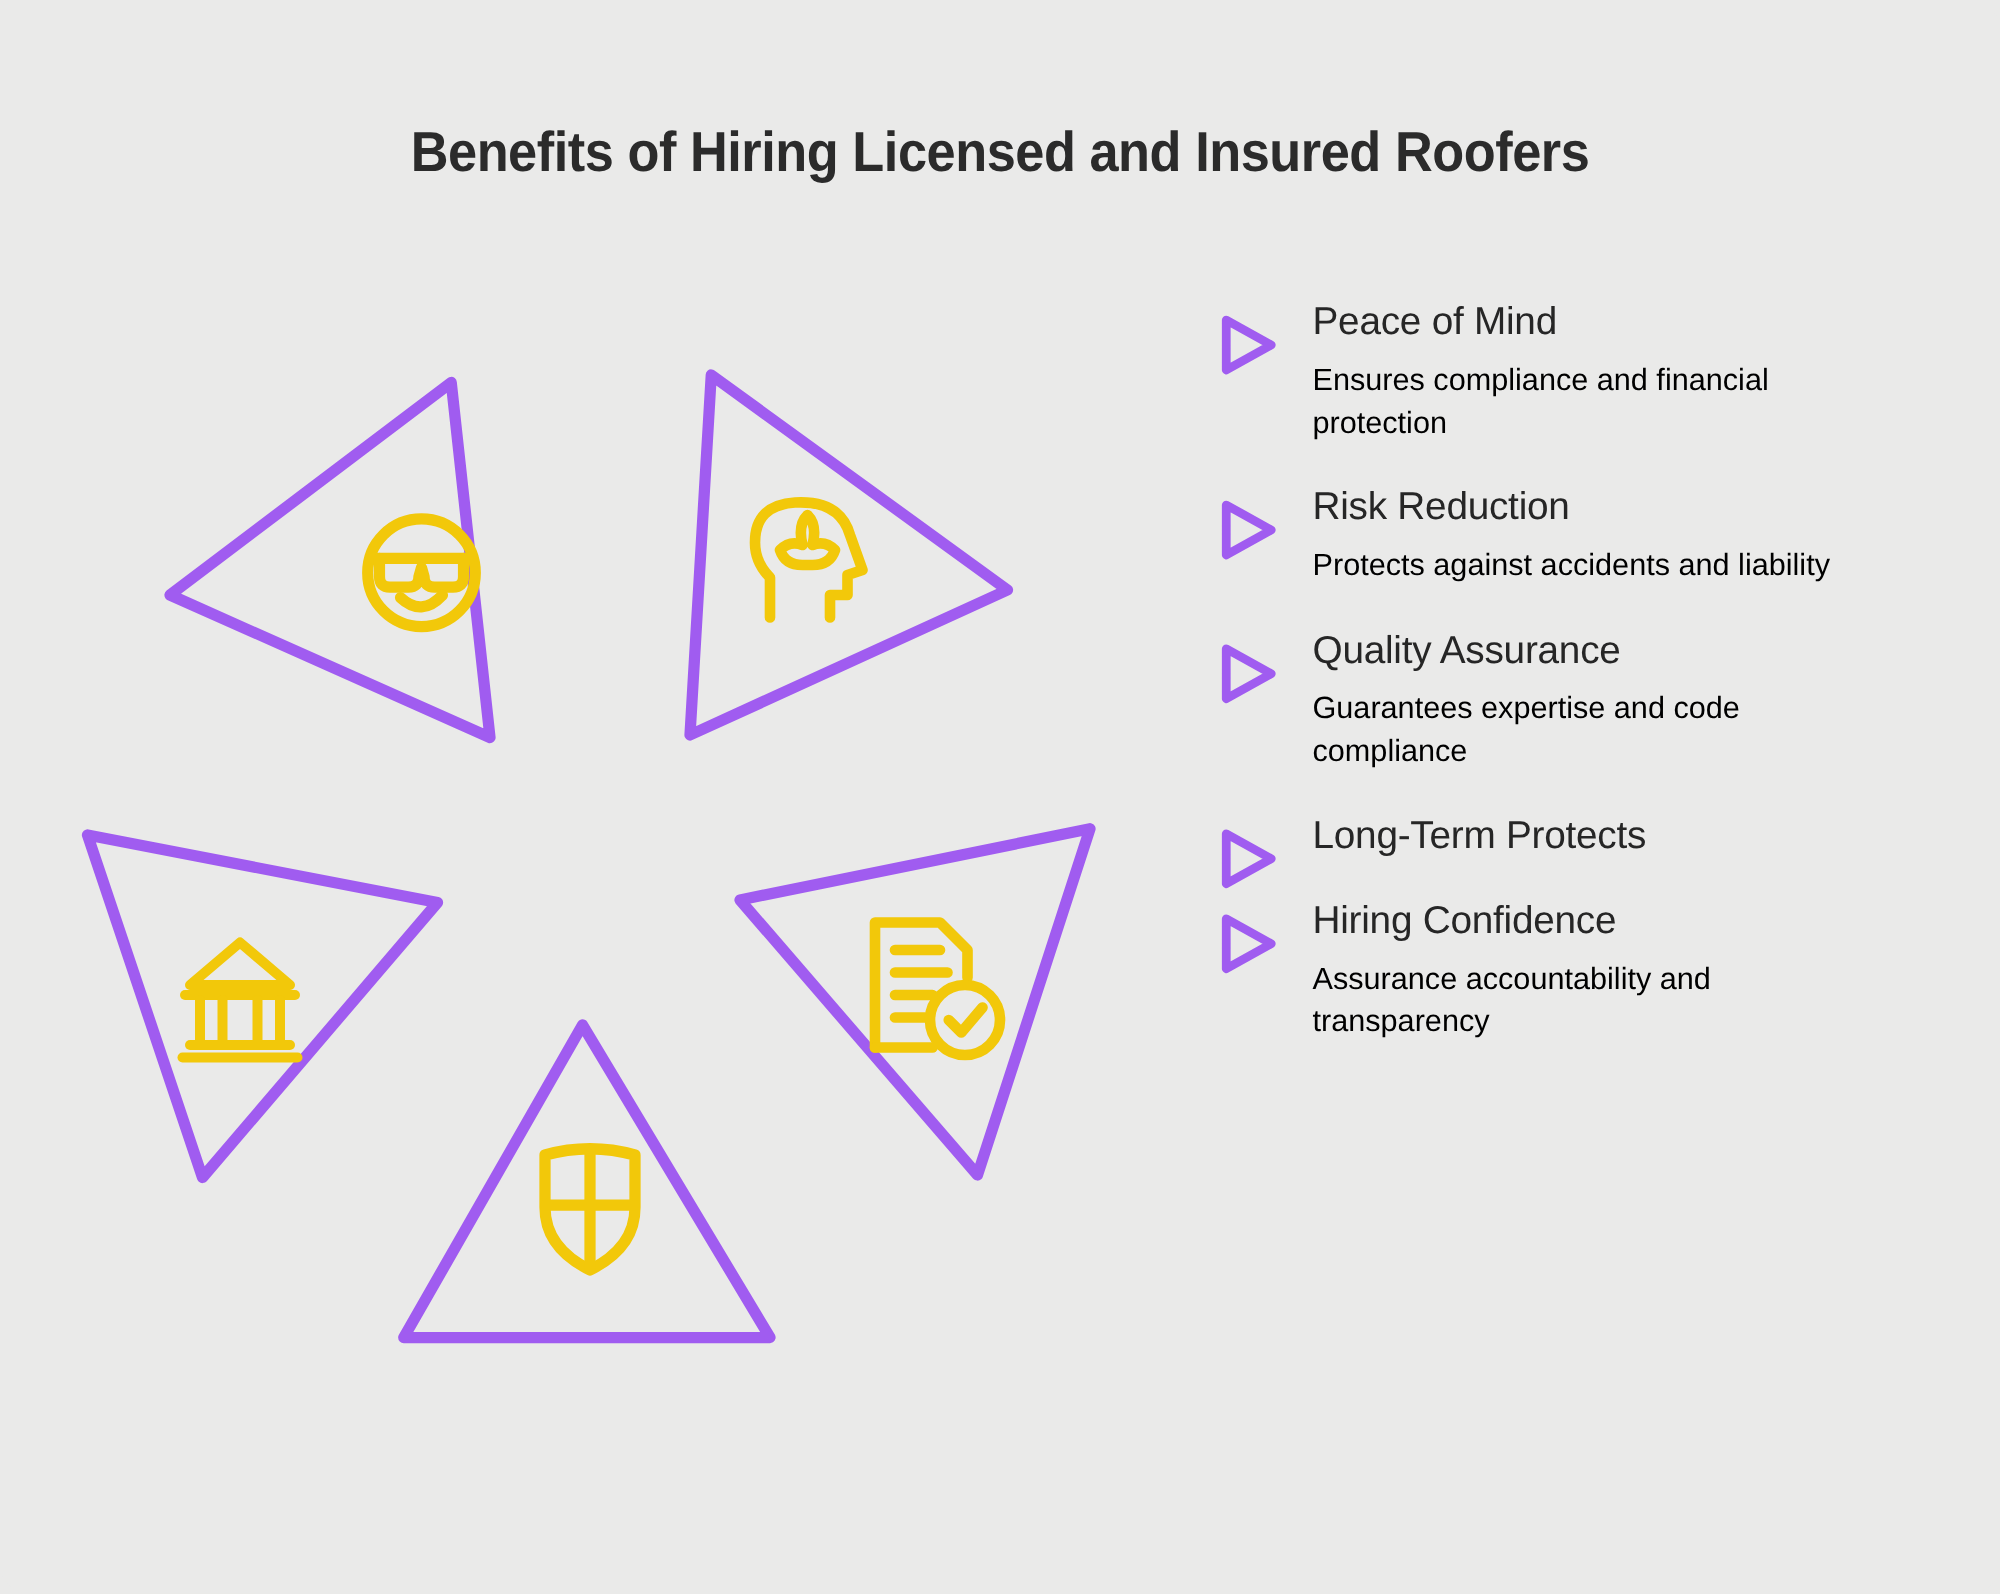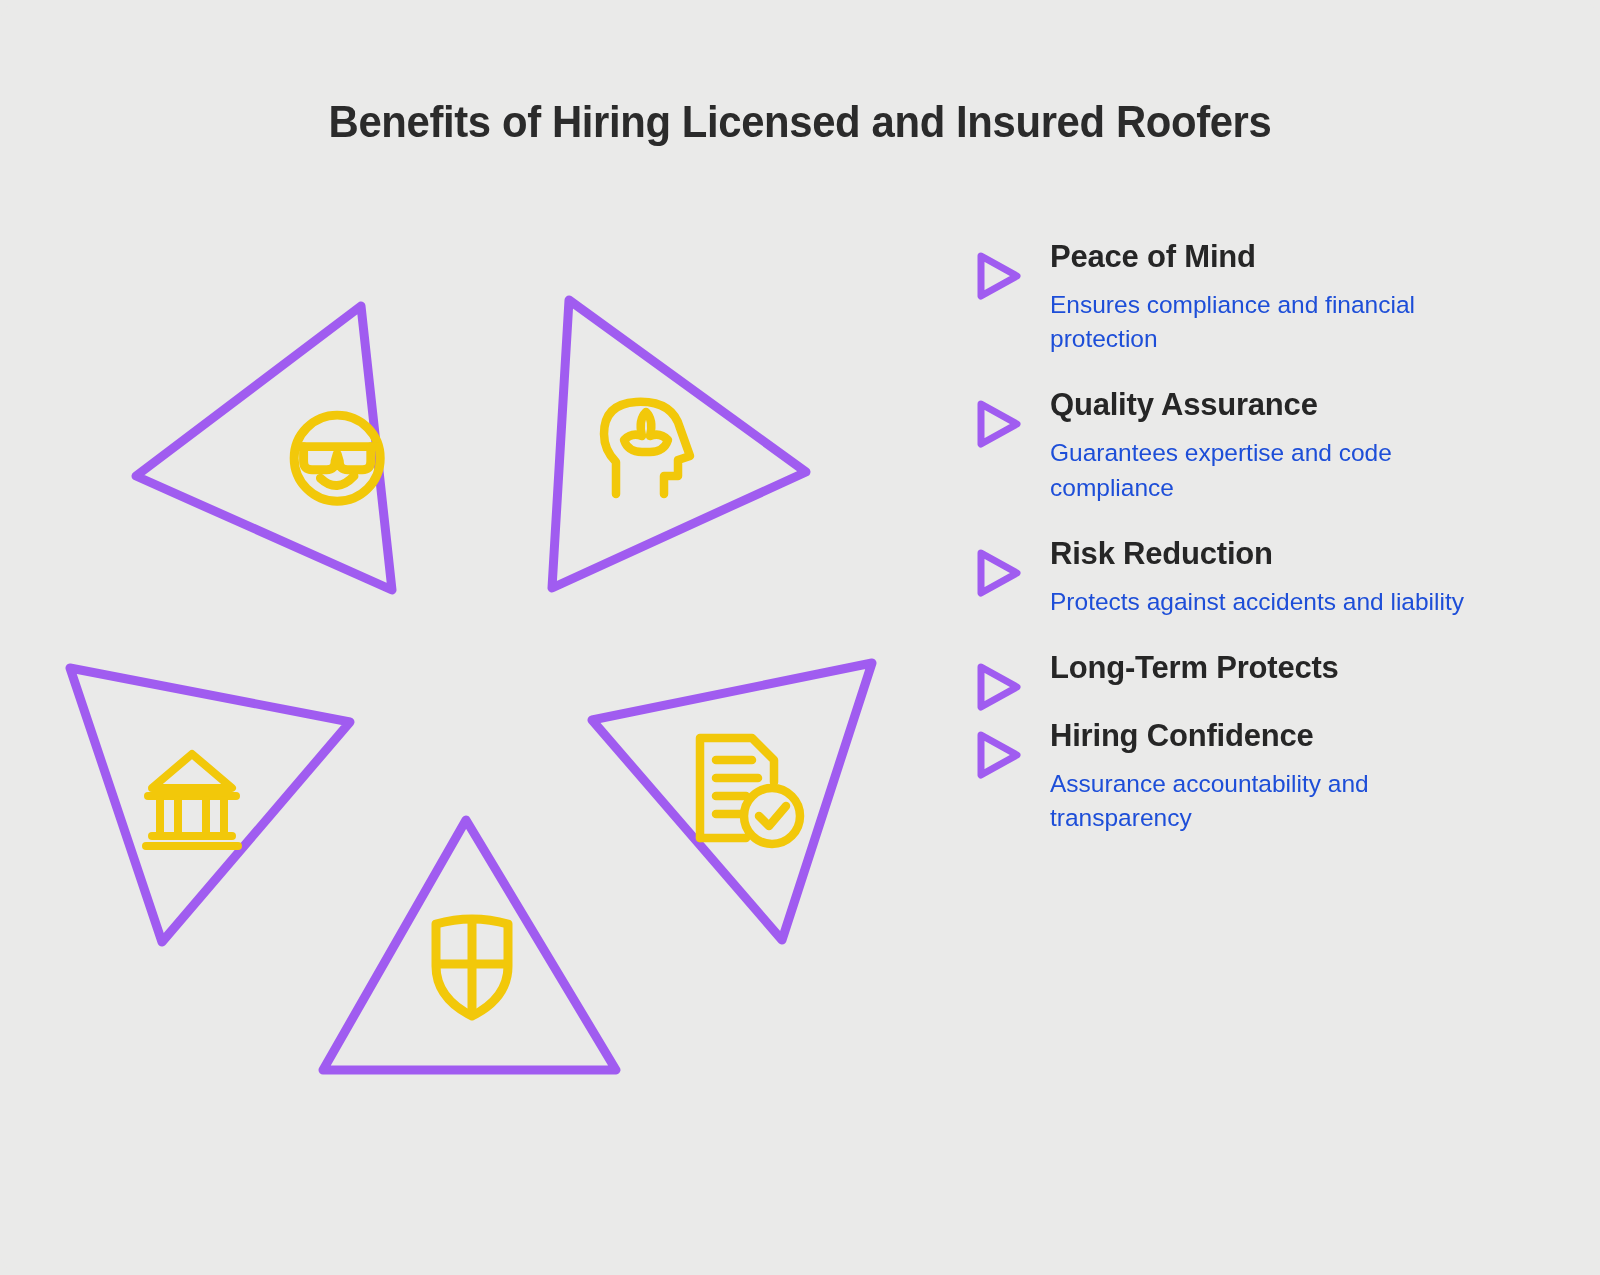--- a/index.html
+++ b/index.html
@@ -56,31 +56,31 @@
   .bullet-marker {
     position: absolute;
     left: 4px;
     top: 12px;
     width: 52px;
     height: 52px;
   }
   .bullet-marker svg { display:block; width: 52px; height: 52px; }
   .benefit-title {
     font-size: 31px;
-    font-weight: 700;
+    font-weight: 400;
     color: #262626;
     line-height: 1.22;
     letter-spacing: -0.2px;
     margin-bottom: 12px;
     white-space: nowrap;
   }
   .benefit-desc {
     font-size: 24.5px;
     font-weight: 400;
-    color: #1d4ed8;
+    color: #000000;
     line-height: 1.4;
     max-width: 440px;
   }
 </style>
 </head>
 <body>
 
 <div id="page">
 
   <h1 id="title">Benefits of Hiring Licensed and Insured Roofers</h1>
@@ -147,32 +147,32 @@
       <div class="benefit-title">Peace of Mind</div>
       <div class="benefit-desc">Ensures compliance and financial protection</div>
     </div>
 
     <div class="benefit-item">
       <span class="bullet-marker">
         <svg viewBox="0 0 52 52" xmlns="http://www.w3.org/2000/svg">
           <path d="M 9 6 L 45 26 L 9 46 Z" fill="none" stroke="#a05cf0" stroke-width="7" stroke-linejoin="round" stroke-linecap="round"></path>
         </svg>
       </span>
-      <div class="benefit-title">Quality Assurance</div>
-      <div class="benefit-desc">Guarantees expertise and code compliance</div>
+      <div class="benefit-title">Risk Reduction</div>
+      <div class="benefit-desc">Protects against accidents and liability</div>
     </div>
 
     <div class="benefit-item">
       <span class="bullet-marker">
         <svg viewBox="0 0 52 52" xmlns="http://www.w3.org/2000/svg">
           <path d="M 9 6 L 45 26 L 9 46 Z" fill="none" stroke="#a05cf0" stroke-width="7" stroke-linejoin="round" stroke-linecap="round"></path>
         </svg>
       </span>
-      <div class="benefit-title">Risk Reduction</div>
-      <div class="benefit-desc">Protects against accidents and liability</div>
+      <div class="benefit-title">Quality Assurance</div>
+      <div class="benefit-desc">Guarantees expertise and code compliance</div>
     </div>
 
     <div class="benefit-item">
       <span class="bullet-marker">
         <svg viewBox="0 0 52 52" xmlns="http://www.w3.org/2000/svg">
           <path d="M 9 6 L 45 26 L 9 46 Z" fill="none" stroke="#a05cf0" stroke-width="7" stroke-linejoin="round" stroke-linecap="round"></path>
         </svg>
       </span>
       <div class="benefit-title">Long-Term Protects</div>
     </div>

